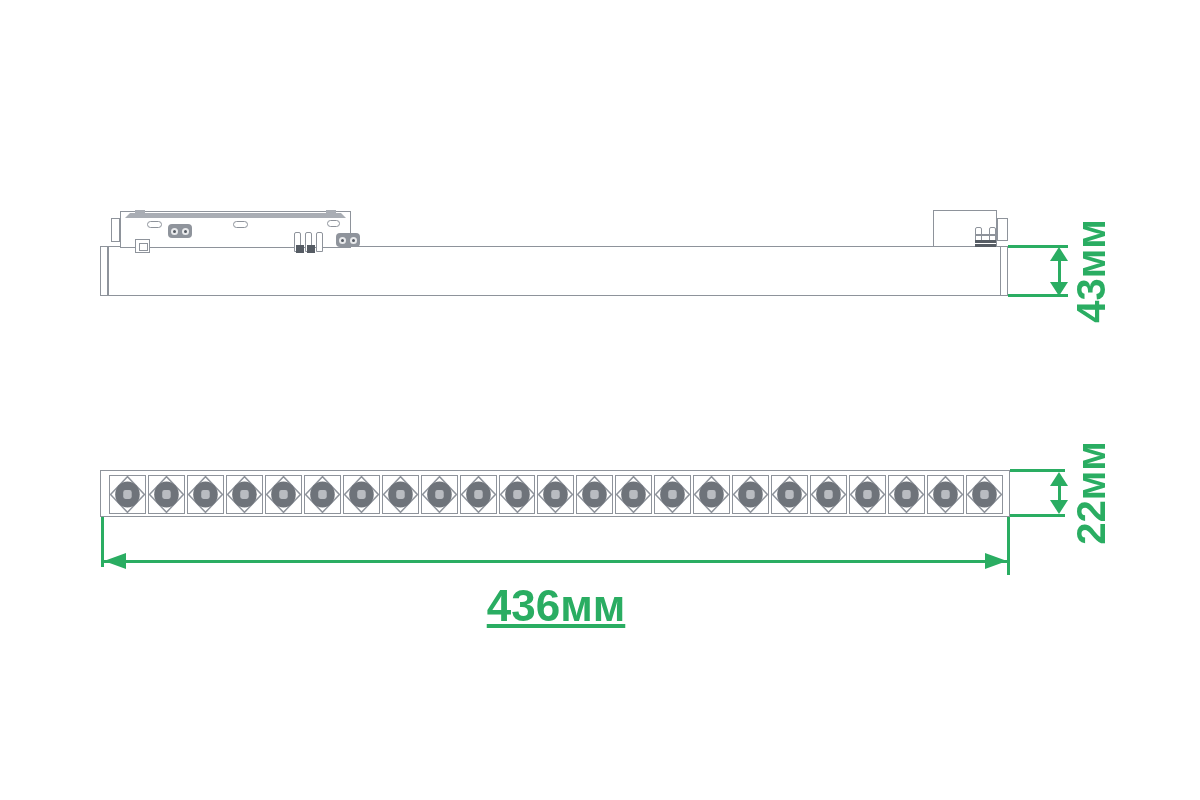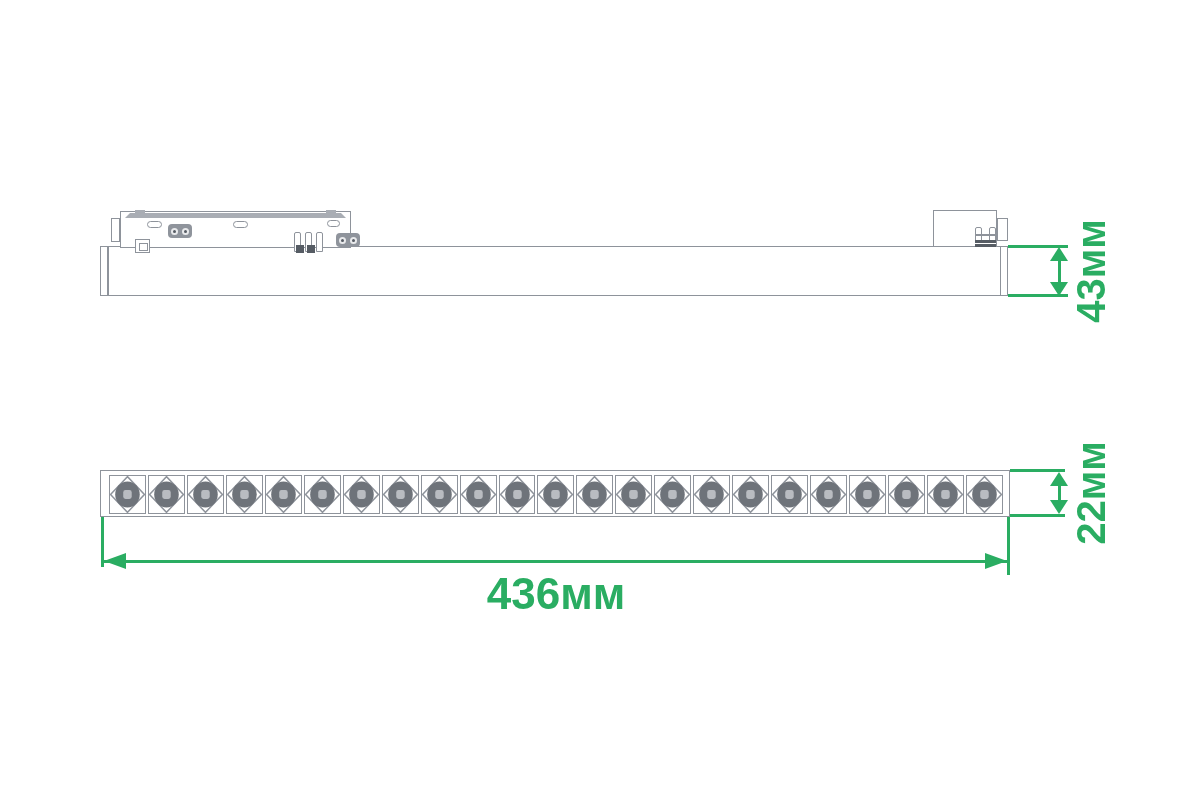--- a/index.html
+++ b/index.html
@@ -301,17 +301,17 @@
       <div class="abs tri down" style="left:1050px;top:100px;"></div>
       <div class="dim-label rot" style="left:1091px;top:93px;">22мм</div>
     </div>
 
     <div>
       <div class="abs dim dim-v" style="left:101px;top:117px;height:50px;"></div>
       <div class="abs dim dim-v" style="left:1007px;top:117px;height:58px;"></div>
       <div class="abs dim dim-h" style="left:104px;top:160px;width:903px;"></div>
       <div class="abs tri left" style="left:104px;top:153px;"></div>
       <div class="abs tri right" style="left:985px;top:153px;"></div>
-      <div class="dim-label horiz" style="left:556px;top:194px;">436мм</div>
+      <div class="dim-label horiz" style="left:556px;top:206px;text-decoration:underline;">436мм</div>
     </div>
   </div>
 
 </div>
 
 </body></html>

